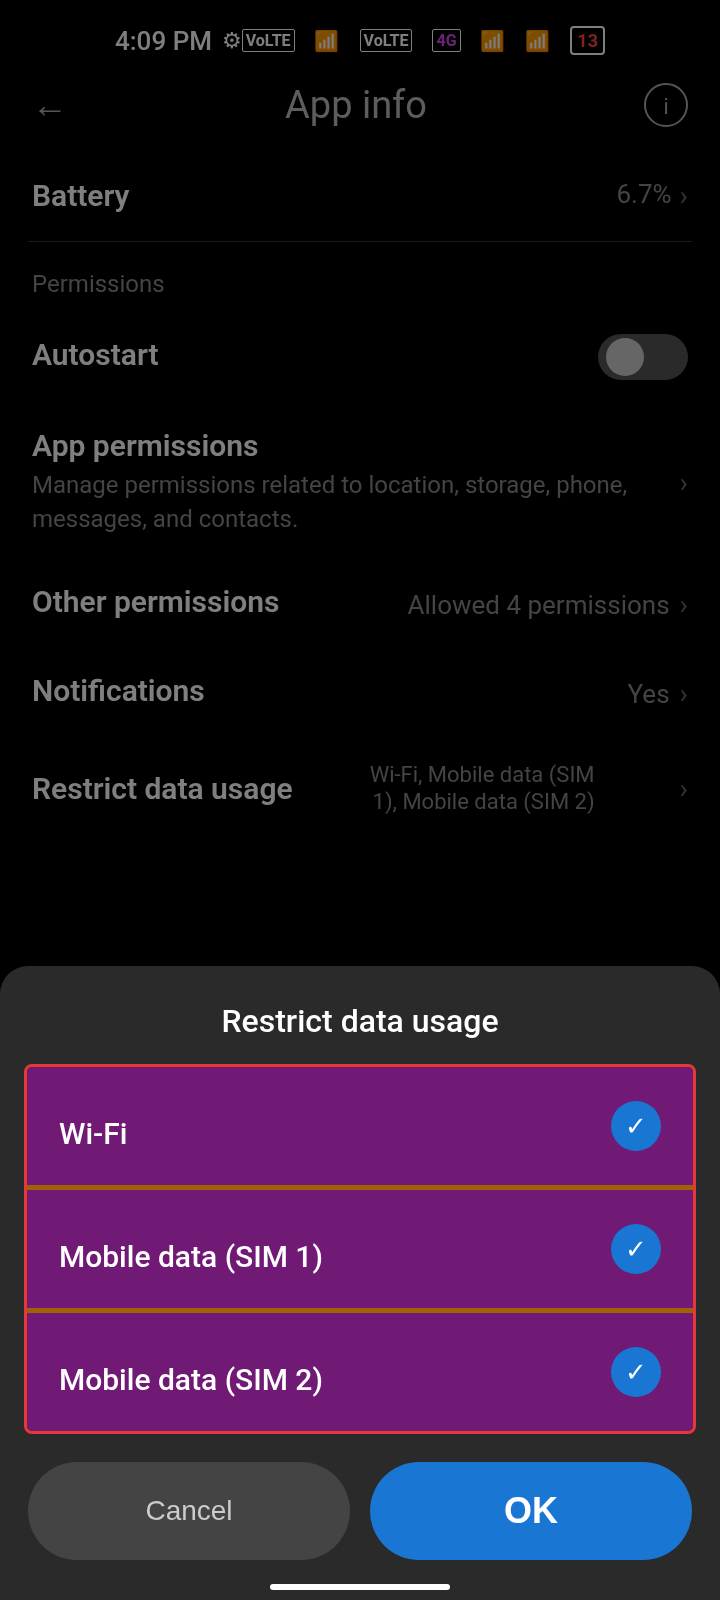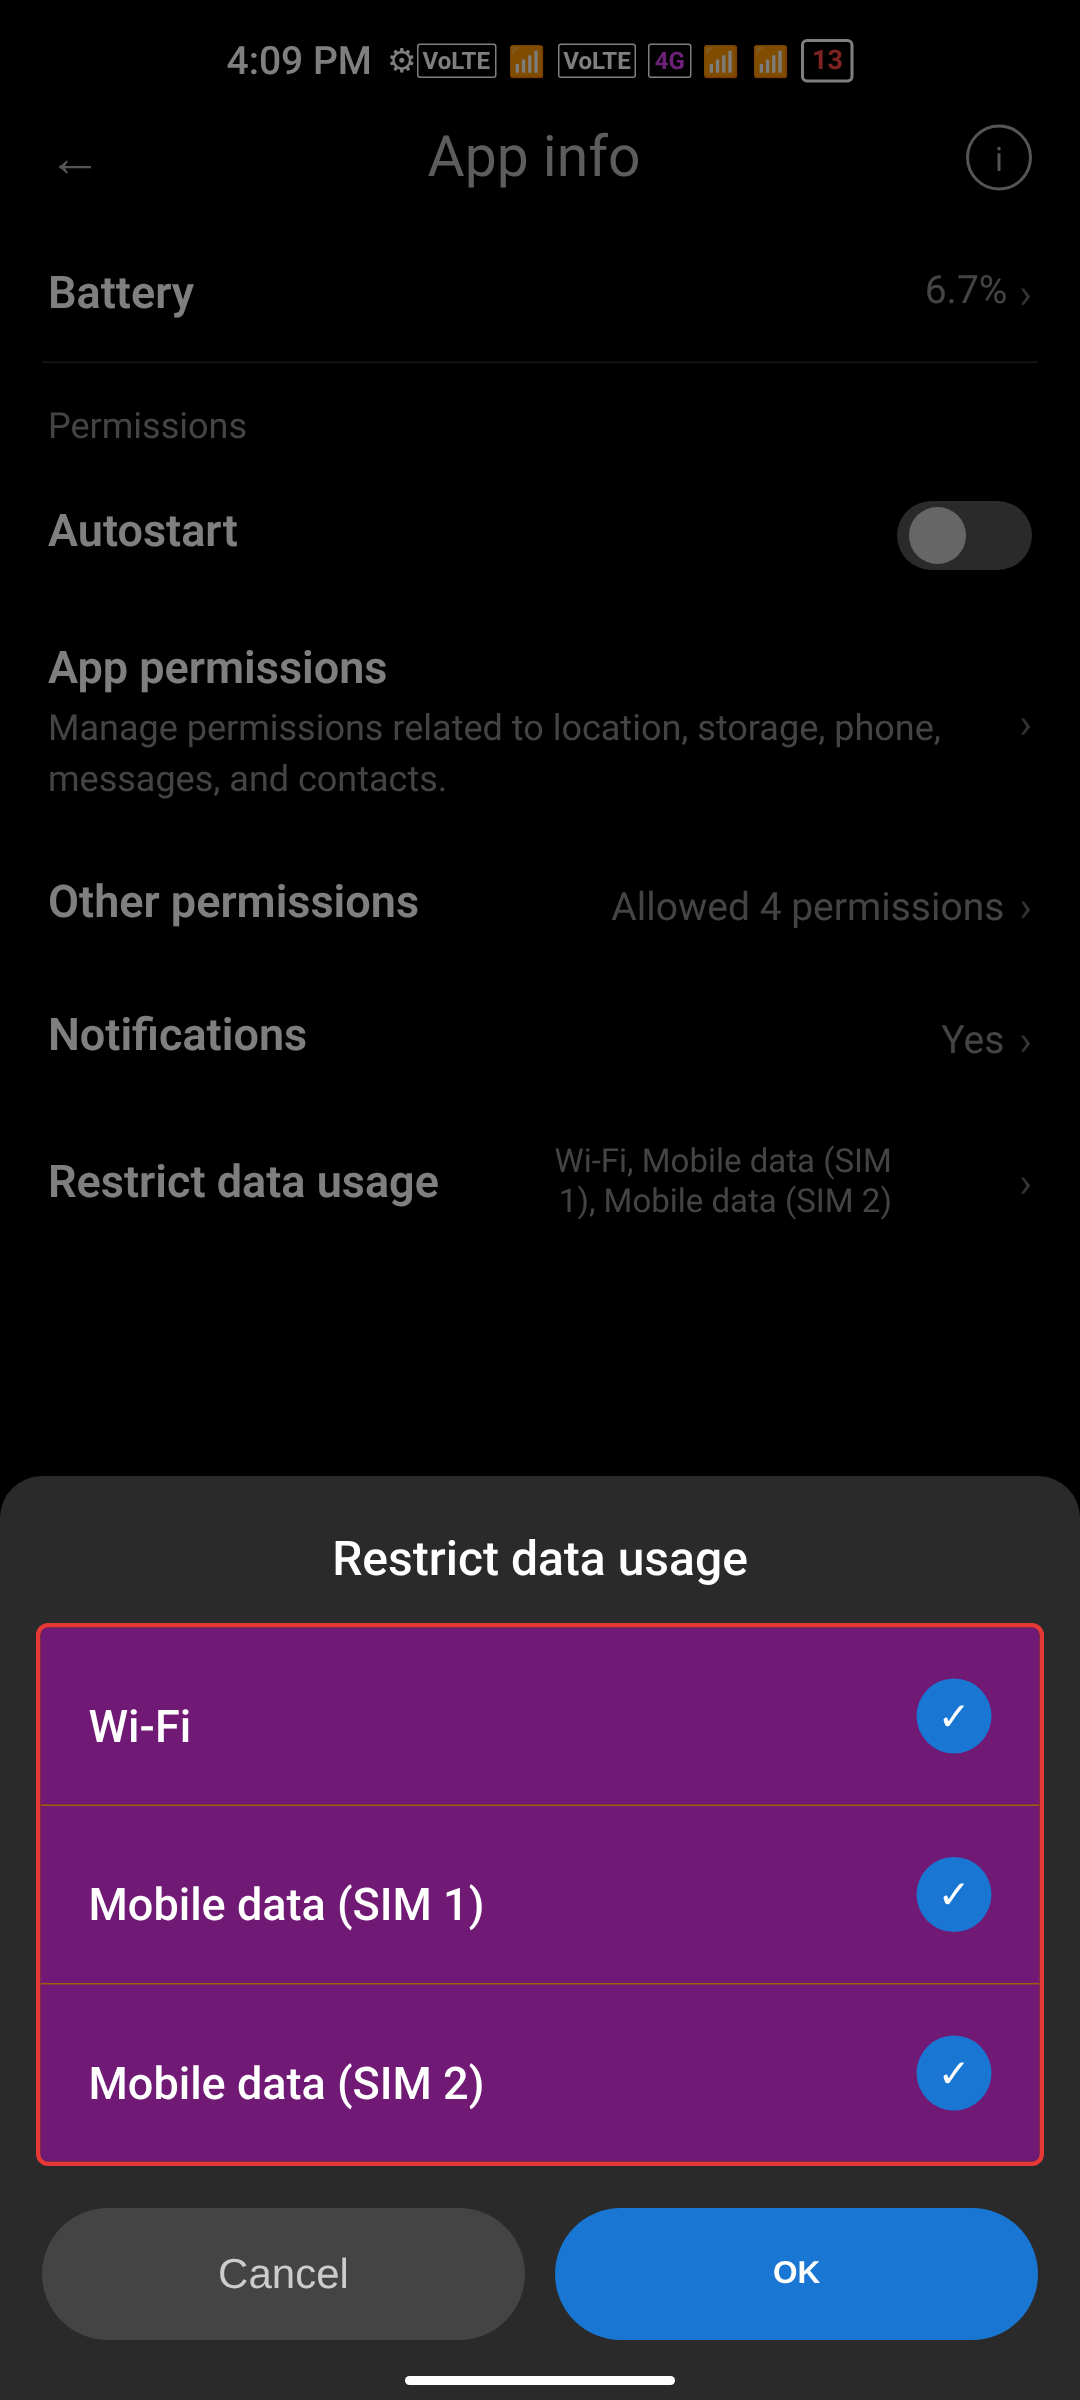--- a/index.html
+++ b/index.html
@@ -26,21 +26,21 @@
     .status-left {
       display: flex;
       align-items: center;
       gap: 10px;
       font-size: 26px;
       font-weight: 500;
     }
     .status-right {
       display: flex;
       align-items: center;
-      gap: 8px;
+      gap: 20px;
       font-size: 20px;
     }
     .gear-icon {
       font-size: 22px;
       color: #fff;
     }
     .battery-box {
       border: 2px solid #fff;
       border-radius: 4px;
       padding: 2px 5px;
@@ -226,21 +226,21 @@
     }
     .option-row {
       display: flex;
       align-items: flex-end;
       justify-content: space-between;
       padding: 34px 32px;
       background: #701a75;
       cursor: pointer;
     }
     .option-row + .option-row {
-      border-top: 1px solid #a16207;
+      border-top: 5px solid #a16207;
     }
     .option-label {
       font-size: 30px;
       font-weight: 500;
       color: #fff;
     }
     .check-circle {
       width: 50px;
       height: 50px;
       background: #1976d2;
@@ -268,21 +268,21 @@
       color: #ccc;
       cursor: pointer;
       font-weight: 500;
     }
     .btn-ok {
       flex: 1;
       padding: 28px 0;
       background: #1976d2;
       border: none;
       border-radius: 50px;
-      font-size: 21px;
+      font-size: 36px;
       color: #fff;
       cursor: pointer;
       font-weight: 600;
     }
 
     
     .home-indicator {
       position: absolute;
       bottom: 10px;
       left: 50%;

